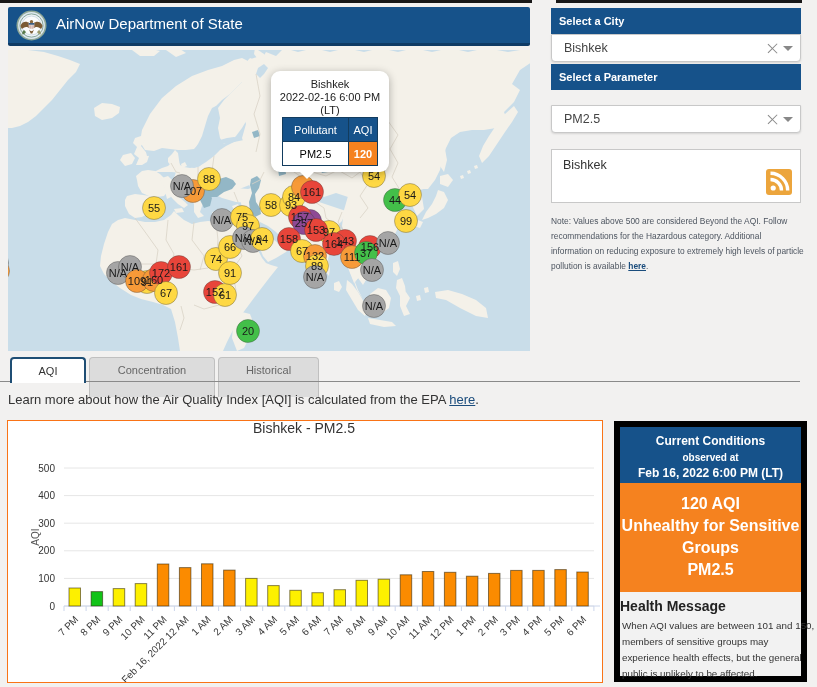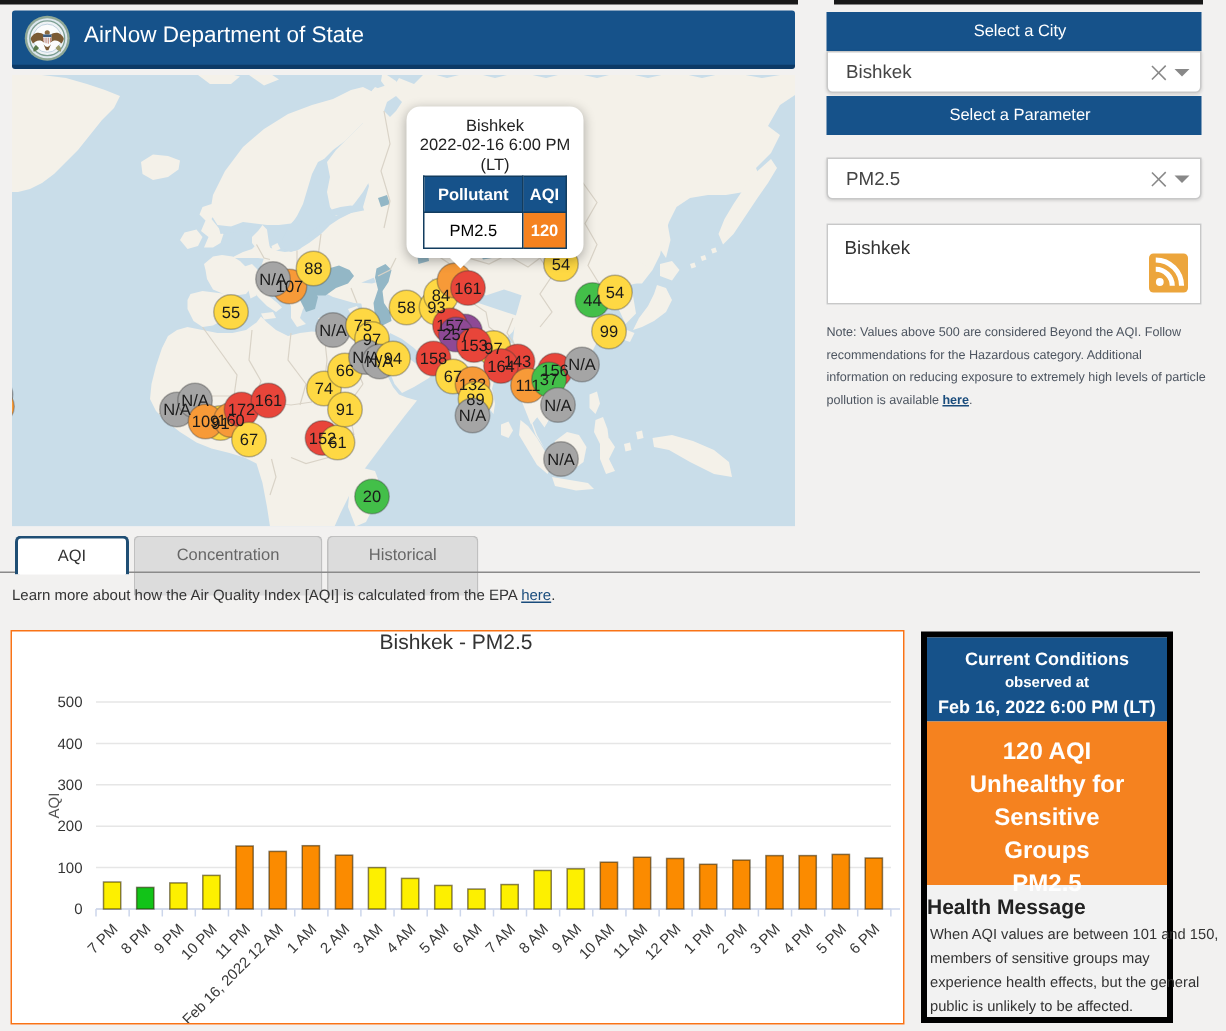--- a/index.html
+++ b/index.html
@@ -7,47 +7,47 @@
 .abs{position:absolute;}
 #topbar{left:0;top:0;width:532px;height:3px;background:#181818;}#topbar2{left:556px;top:0;width:246px;height:3px;background:#181818;}
 #hdr{left:8px;top:7px;width:522px;height:36px;background:#16528a;border-bottom:3px solid #0d3a66;border-radius:2px;}
 #hdrtitle{left:56px;top:15px;color:#fff;font-size:15px;}
 #mapwrap{left:8px;top:50px;width:522px;height:301px;overflow:hidden;}
 
 #tip{left:271px;top:71px;width:118px;height:101px;background:#fff;border-radius:9px;box-shadow:0 2px 8px rgba(0,0,0,0.3);}
 #tip:after{content:"";position:absolute;left:28px;top:100px;width:0;height:0;border:8px solid transparent;border-top-color:#fff;}
 #tipname{left:0;top:7px;width:118px;text-align:center;font-size:11px;color:#222;line-height:13px;}
 #tiptbl{left:11px;top:46px;width:96px;border-collapse:collapse;font-size:11px;}
-#tiptbl th{background:#16528a;color:#fff;font-weight:bold;height:21px;border:1px solid #123c5f;}
+#tiptbl th{background:#16528a;color:#fff;font-weight:normal;height:21px;border:1px solid #123c5f;}
 #tiptbl td{text-align:center;height:21px;border:1px solid #123c5f;}
 #tiptbl td.aqi{background:#f5821f;color:#fff;font-weight:bold;}
 
 .tab{top:357px;height:40px;border:1px solid #c0c0c0;border-bottom:none;border-radius:4px 4px 0 0;background:#dcdcdc;color:#666;font-size:11px;text-align:center;line-height:24px;box-sizing:border-box;}
 #tab1{left:10px;width:76px;background:#fff;border:2px solid #1f4e74;border-bottom:none;color:#333;z-index:3;height:26px;}
 #tab2{left:89px;width:126px;}
 #tab3{left:218px;width:101px;}
 #tabline{left:0;top:381px;width:800px;height:0;border-top:1px solid #8a8a8a;z-index:2;}
-#learn{left:8px;top:392px;font-size:10px;color:#333;}
+#learn{left:8px;top:392px;font-size:13px;color:#333;}
 #learn a{color:#1a4c7c;}
 
-.rhead{left:551px;width:250px;height:26px;background:#16528a;color:#fff;font-size:11px;font-weight:normal;line-height:26px;box-sizing:border-box;padding-left:8px;text-align:center;}
+.rhead{left:551px;width:250px;height:26px;background:#16528a;color:#fff;font-size:11px;font-weight:bold;line-height:26px;box-sizing:border-box;padding-left:8px;}
 .rdrop{left:551px;width:250px;height:28px;background:#fff;border:1px solid #c8c8c8;border-radius:0 0 4px 4px;box-sizing:border-box;font-size:12.5px;color:#444;line-height:26px;padding-left:12px;box-shadow:0 1px 2px rgba(0,0,0,0.12);}
 .xicon{position:absolute;top:7px;width:13px;height:13px;}
 .xicon:before,.xicon:after{content:"";position:absolute;left:6px;top:0px;width:1.4px;height:13px;background:#888;}
 .xicon:before{transform:rotate(45deg);}
 .xicon:after{transform:rotate(-45deg);}
 .caret{position:absolute;top:11px;width:0;height:0;border:5px solid transparent;border-top:5px solid #888;border-bottom:none;}
 #bishbox{left:551px;top:149px;width:250px;height:54px;background:#fff;border:1px solid #c8c8c8;box-sizing:border-box;font-size:12.5px;color:#333;padding:8px 0 0 11px;}
 #rss{right:8px;bottom:7px;width:26px;height:26px;background:#eca53c;border-radius:3px;position:absolute;}
 #note{left:551px;top:214px;width:260px;font-size:8.4px;color:#4d5560;line-height:15px;}
 #note a{color:#1a4c7c;font-weight:bold;}
 
 #chartbox{left:7px;top:420px;width:596px;height:263px;background:#fff;border:1px solid #f97316;box-sizing:border-box;}
 
-#cc{left:614px;top:421px;width:168px;height:261px;border:4px solid #000000;box-sizing:border-box;background:#f2f2f2;}
+#cc{left:614px;top:421px;width:193px;height:261px;border:6px solid #000000;box-sizing:border-box;background:#f2f2f2;}
 #cchead{background:#16528a;color:#fff;text-align:center;height:56px;box-sizing:border-box;padding-top:6px;}
 #cchead .l1{font-size:12px;font-weight:bold;line-height:17px;}
 #cchead .l2{font-size:10px;font-weight:bold;line-height:15px;}
 #cchead .l3{font-size:12px;font-weight:bold;line-height:16px;}
 #ccorange{background:#f5821f;color:#fff;text-align:center;height:109px;box-sizing:border-box;font-size:16px;font-weight:bold;line-height:22px;padding-top:10px;}
 #cchm{font-size:14px;font-weight:bold;color:#222;padding-top:6px;}
 #ccbody{font-size:9.8px;color:#333;line-height:16px;padding:4px 1px 0 2px;white-space:nowrap;}
 </style>
 </head>
 <body>

